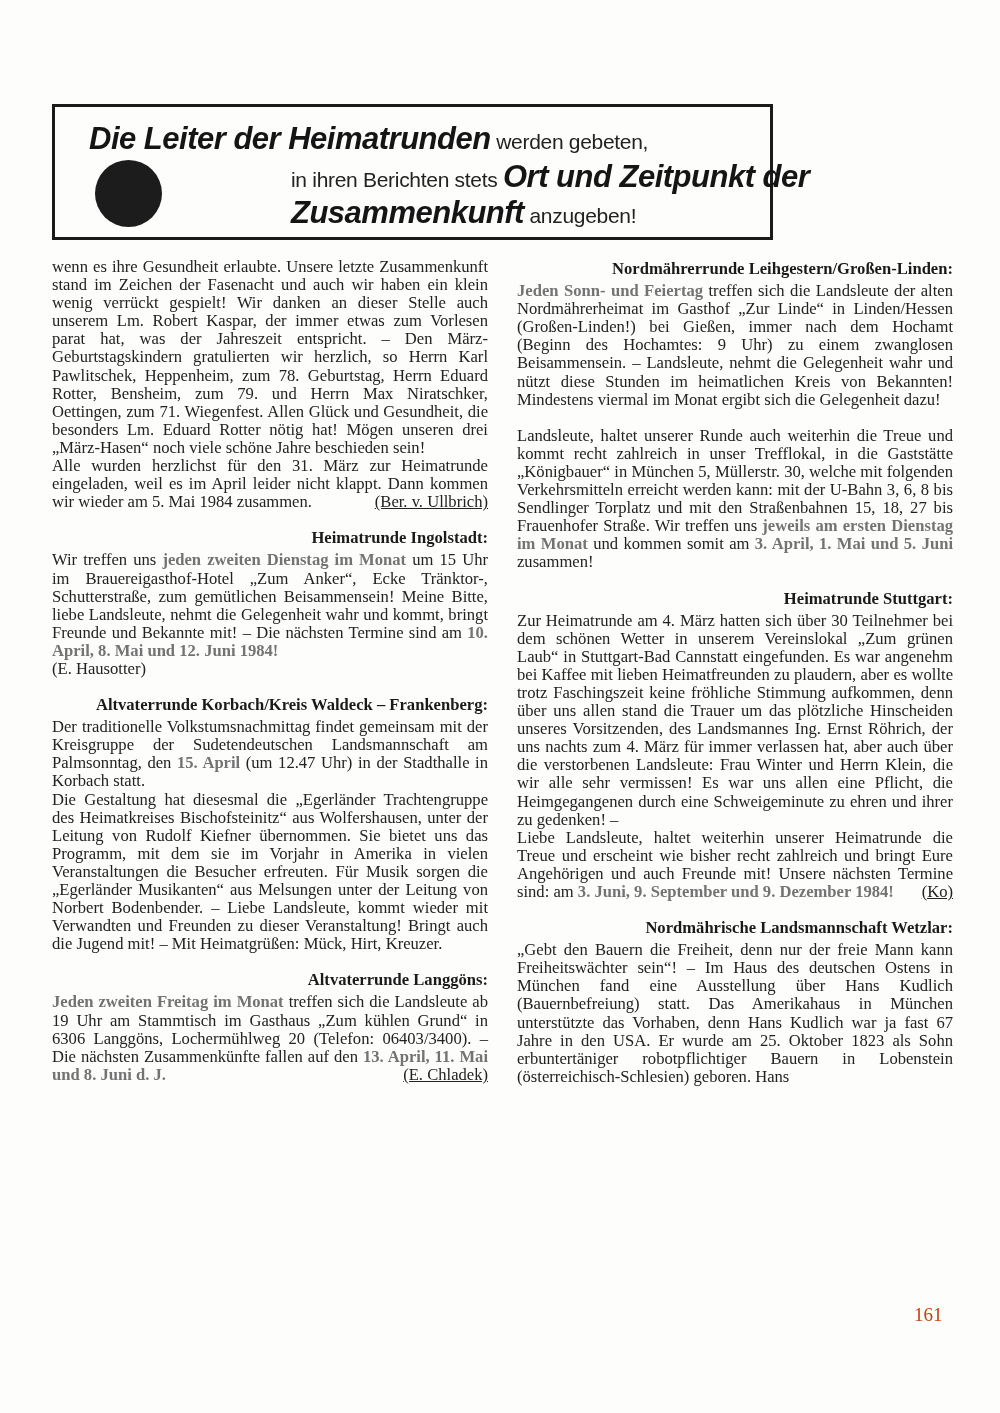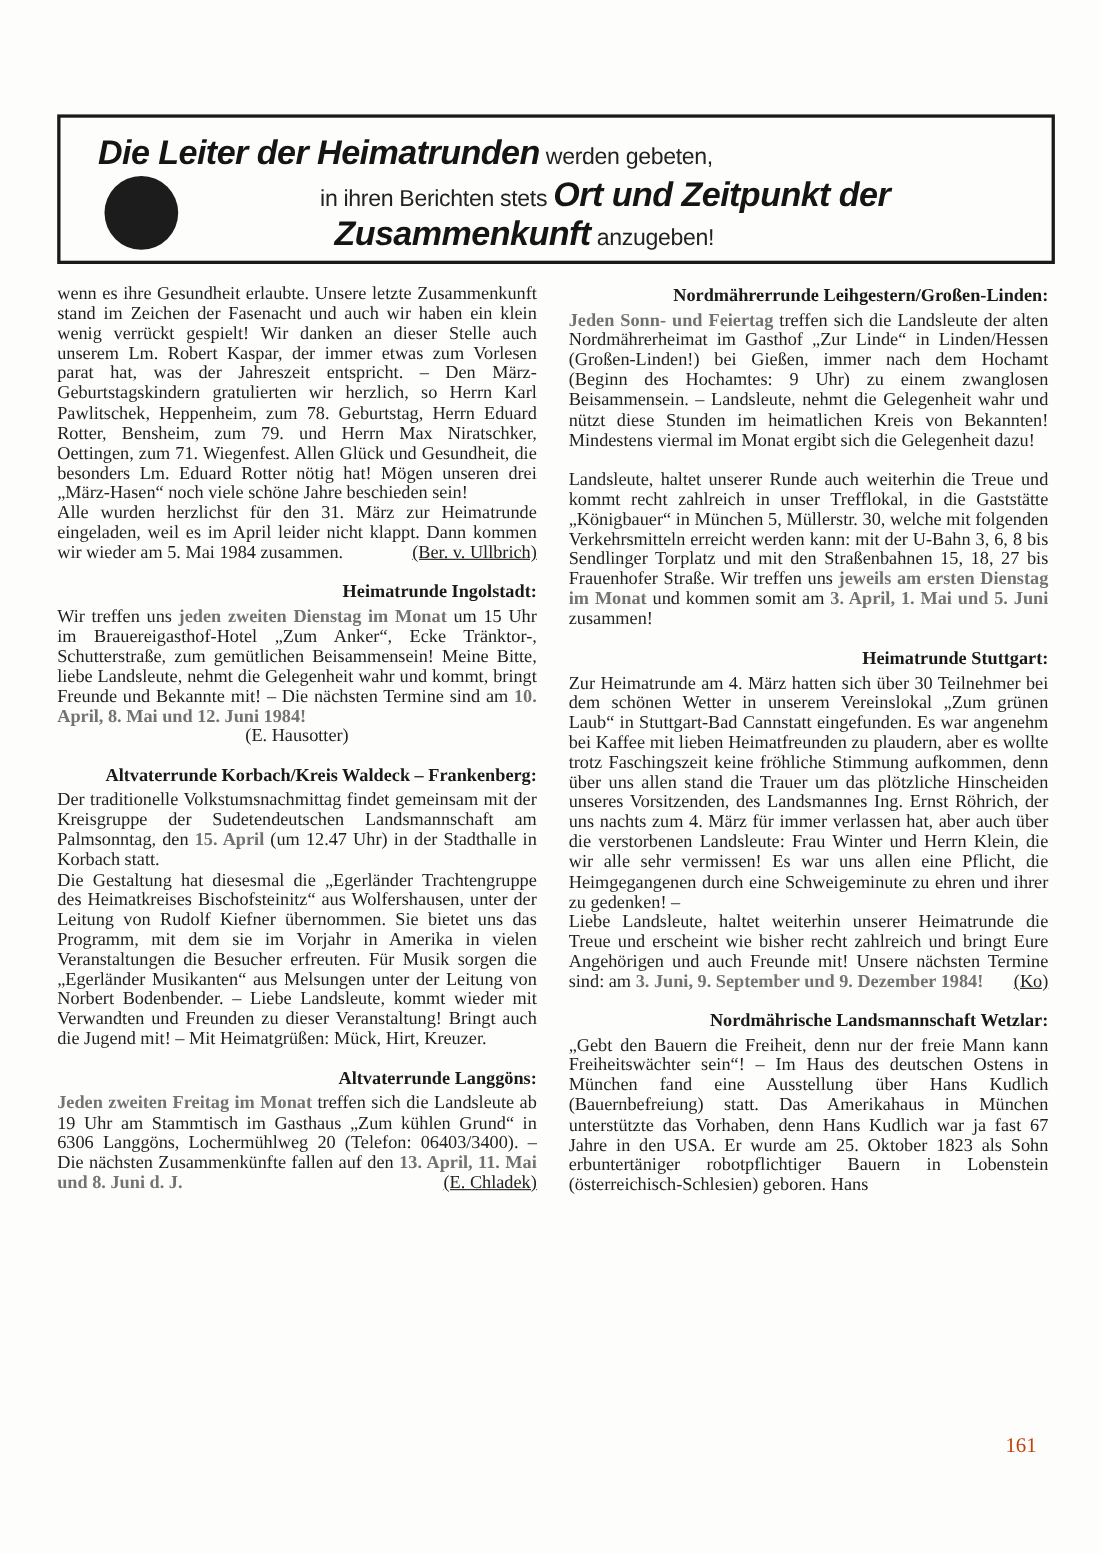--- a/index.html
+++ b/index.html
@@ -2,41 +2,41 @@
 <html><head>
 <meta charset="utf-8">
 <style>
   html, body { margin:0; padding:0; }
   body {
     width:1000px; height:1413px; position:relative; overflow:hidden;
     background:#fdfdfc; color:#222;
     font-family:"Liberation Serif", "DejaVu Serif", serif;
   }
   .banner {
-    position:absolute; left:52px; top:104px; width:907px; height:136px;
+    position:absolute; left:52px; top:104px; width:721px; height:136px;
     border:3px solid #1a1a1a; box-sizing:border-box;
     font-family:"Liberation Sans", "DejaVu Sans", sans-serif;
   }
   .bullet {
     position:absolute; left:40px; top:53px; width:67px; height:67px;
     border-radius:50%; background:#1c1c1c;
   }
   .b-line1 { position:absolute; left:34px; top:14px; white-space:nowrap; }
   .b-line2 { position:absolute; left:236px; top:52px; white-space:nowrap; }
-  .b-line3 { position:absolute; left:249px; top:88px; white-space:nowrap; }
+  .b-line3 { position:absolute; left:236px; top:88px; white-space:nowrap; }
   .b-big { font-size:31px; font-weight:bold; font-style:italic; letter-spacing:-0.5px; color:#151515; }
   .b-small { font-size:21px; color:#222; letter-spacing:-0.3px; }
 
   .col { position:absolute; width:436px; font-size:16.6px; line-height:18.1px; text-align:justify; }
   .col.left { left:52px; top:258px; }
   .col.right { left:517px; top:260px; }
   .col p { margin:0; }
   .col h3 { margin:0 0 4px 0; font-size:16.6px; font-weight:bold; line-height:18.1px; text-align:right; color:#1a1a1a; }
   .sec { margin-top:18px; }
-  .sign { display:block; text-align:center; }
+  .sign { display:block; text-align:left; }
   .inline-sign { float:right;text-decoration:underline; }
   b { color:#737373; }
   .pagenum { position:absolute; left:914px; top:1304px; font-size:19px; color:#c2410c; }
 </style>
 </head>
 <body>
 
 <div class="banner">
   <div class="bullet"></div>
   <div class="b-line1">

